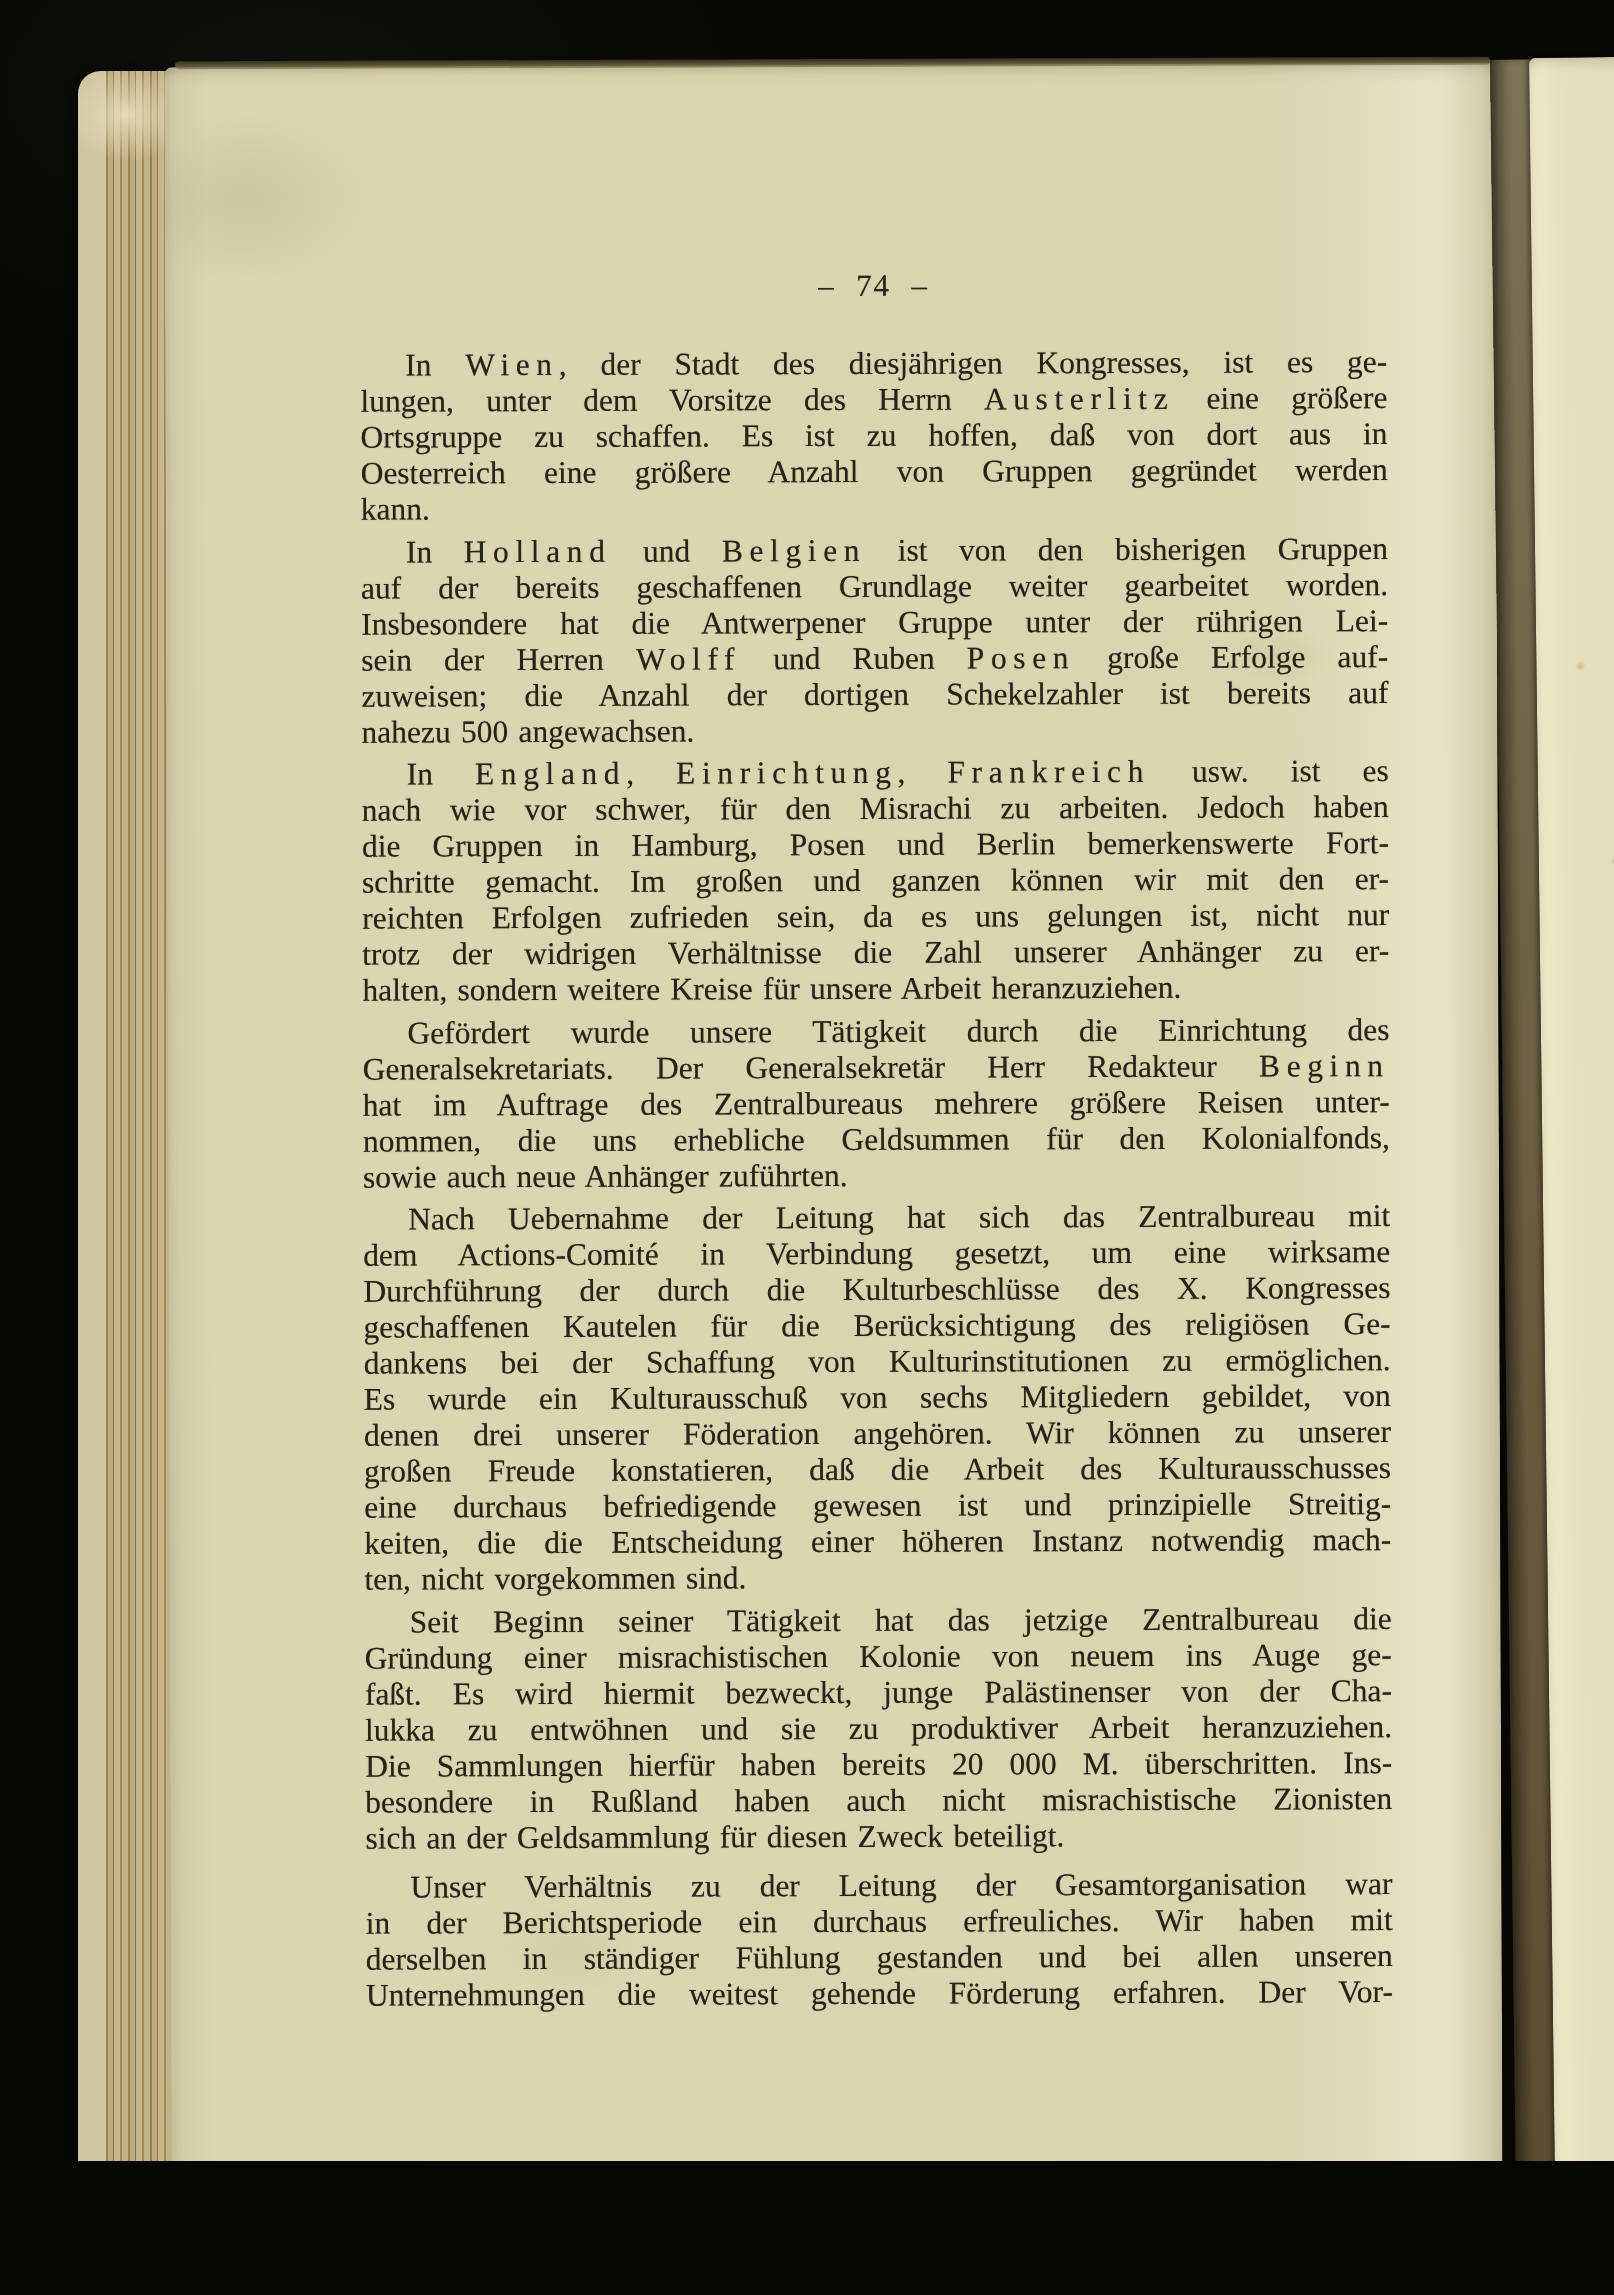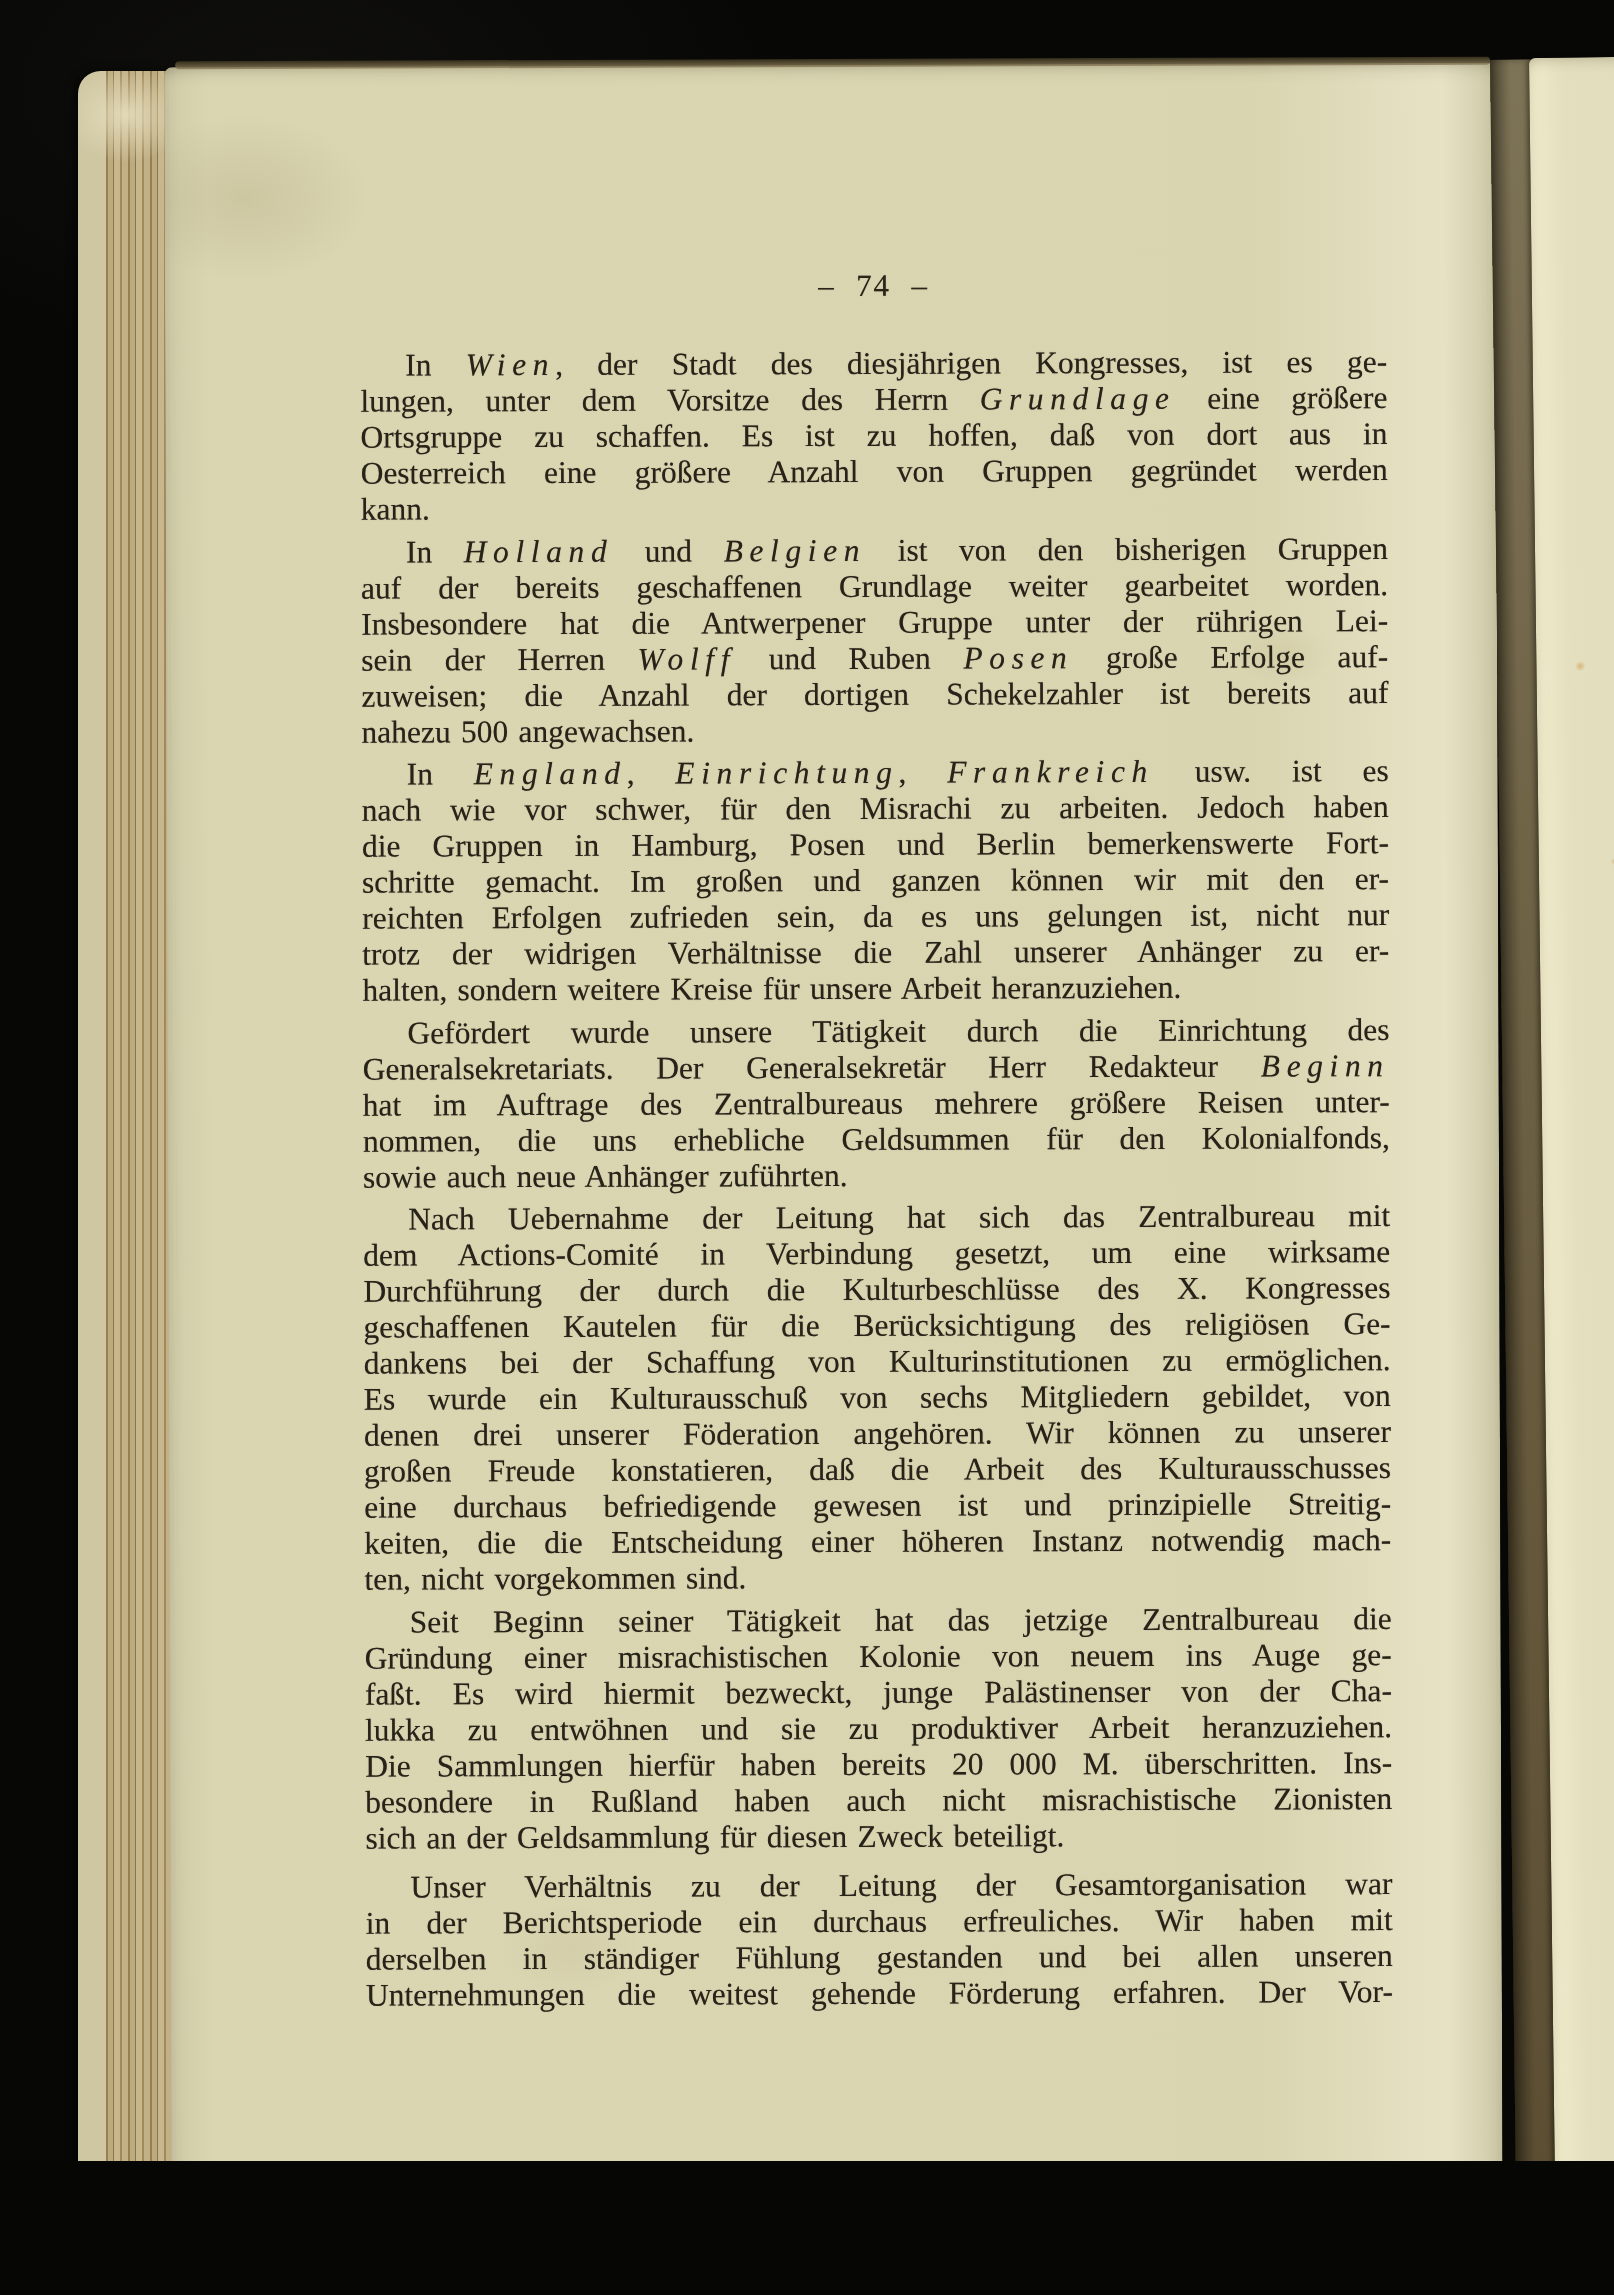--- a/index.html
+++ b/index.html
@@ -53,21 +53,21 @@
   .pg-head .num{padding:0 21px;}
   .para{margin:0;}
   .para + .para{margin-top:6.5px;}
   .para:last-child{margin-top:13px;}
   .line{
     font-size:31.5px;line-height:36px;white-space:normal;
     text-align:justify;text-align-last:left;word-spacing:2.4px;
   }
   .line.just{text-align-last:justify;}
   .line.ind{text-indent:45px;}
-  .sp{letter-spacing:0.21em;font-style:italic;}
+  .sp{letter-spacing:0.21em;}
   
   .gutter{
     position:absolute;left:1490px;top:60px;width:45px;height:2201px;
     transform:rotate(-0.7deg);transform-origin:0 0;
     background:linear-gradient(180deg,#7d7356,#675a3d 60%,#5a4d32),
                linear-gradient(90deg, rgba(0,0,0,0.35), rgba(0,0,0,0) 45%);
     background-blend-mode:multiply;
     box-shadow:inset 8px 0 11.3px -6.5px rgba(30,24,12,0.7), inset -6.5px 0 9.7px -4.8px rgba(20,16,8,0.6);
   }
   
@@ -89,21 +89,21 @@
   <div class="stack-edge"></div>
 
   <div class="page">
     <div class="text-block">
       <div class="pg-head">
         <span>–</span><span class="num">74</span><span>–</span>
       </div>
 
     <div class="para">
           <div class="line just ind"><span>In </span><span class="sp">Wien</span><span>, der Stadt des diesjährigen Kongresses, ist es ge-</span></div>
-          <div class="line just"><span>lungen, unter dem Vorsitze des Herrn </span><span class="sp">Grundlage</span><span> eine größere</span></div>
+          <div class="line just"><span>lungen, unter dem Vorsitze des Herrn </span><span class="sp">Austerlitz</span><span> eine größere</span></div>
           <div class="line just"><span>Ortsgruppe zu schaffen. Es ist zu hoffen, daß von dort aus in</span></div>
           <div class="line just"><span>Oesterreich eine größere Anzahl von Gruppen gegründet werden</span></div>
           <div class="line"><span>kann.</span></div>
         </div>
         <div class="para">
           <div class="line just ind"><span>In </span><span class="sp">Holland</span><span> und </span><span class="sp">Belgien</span><span> ist von den bisherigen Gruppen</span></div>
           <div class="line just"><span>auf der bereits geschaffenen Grundlage weiter gearbeitet worden.</span></div>
           <div class="line just"><span>Insbesondere hat die Antwerpener Gruppe unter der rührigen Lei-</span></div>
           <div class="line just"><span>sein der Herren </span><span class="sp">Wolff</span><span> und Ruben </span><span class="sp">Posen</span><span> große Erfolge auf-</span></div>
           <div class="line just"><span>zuweisen; die Anzahl der dortigen Schekelzahler ist bereits auf</span></div>

